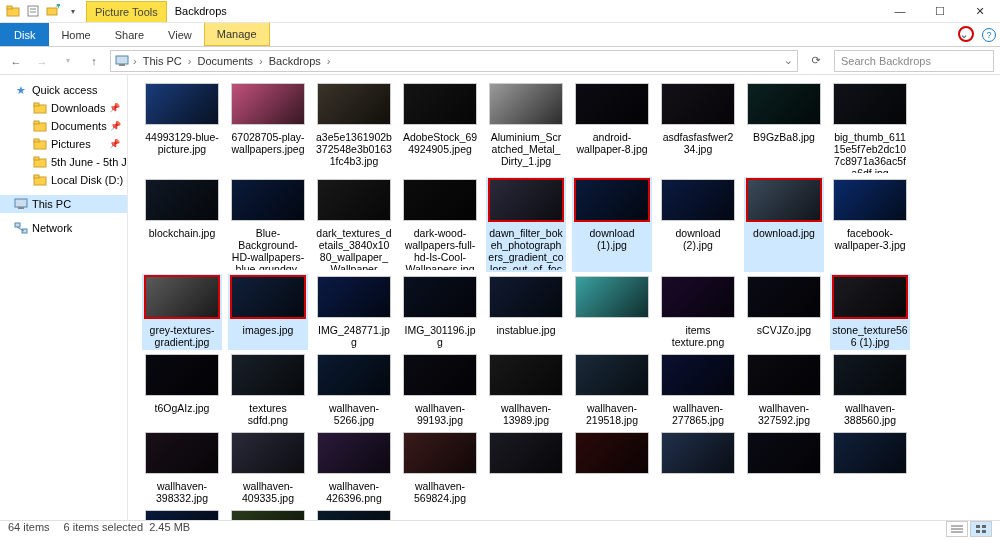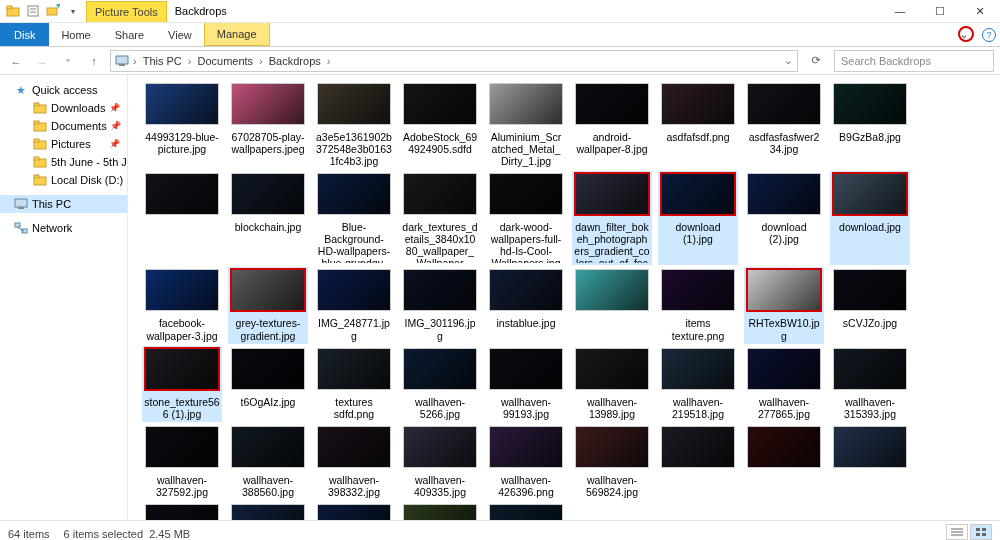--- a/index.html
+++ b/index.html
@@ -44,21 +44,21 @@
 
 .content { flex:1; overflow:auto; padding: 6px 6px 6px 14px; }
 .grid { display:flex; flex-wrap:wrap; gap: 2px 6px; align-content:flex-start;}
 .tile { width: 80px; display:flex; flex-direction:column; align-items:center; padding: 2px; }
 .tile .thumb { width: 74px; height: 42px; background:#1a2a44; border:1px solid #ccc; }
 .tile .lbl { font-size: 10.5px; line-height: 1.15; text-align:center; max-height: 4.6em; overflow:hidden; word-break:break-word; padding-top:6px;}
 .tile.sel { background:#cde8ff; }
 .tile.sel .thumb { border:1px solid #d40000; box-shadow: 0 0 0 1px #d40000;}
 .tile.sel .lbl { color:#000; }
 
-.statusbar { height:20px; border-top:1px solid #e0e0e0; display:flex; align-items:flex-end; padding:0 8px; gap:14px; color:#444; font-size:11px;}
+.statusbar { height:20px; border-top:1px solid #e0e0e0; display:flex; align-items:flex-start; padding:0 8px; gap:14px; color:#444; font-size:11px;}
 .statusbar .right { margin-left:auto; display:flex; gap:2px;}
 .statusbar .viewbtn { width:22px;height:16px;border:1px solid #ccc;display:flex;align-items:center;justify-content:center;}
 
 svg { display:block; }
 </style>
 </head>
 <body>
 
 <div class="titlebar">
   <div class="qat">
@@ -225,44 +225,41 @@
         <div class="tile">
           <div class="thumb" style="background: linear-gradient(135deg, rgb(192, 80, 122), rgb(0, 0, 0) 140%);"></div>
           <div class="lbl">67028705-play-wallpapers.jpeg</div>
         </div>
         <div class="tile">
           <div class="thumb" style="background: linear-gradient(135deg, rgb(58, 51, 40), rgb(0, 0, 0) 140%);"></div>
           <div class="lbl">a3e5e1361902b372548e3b01631fc4b3.jpg</div>
         </div>
         <div class="tile">
           <div class="thumb" style="background: linear-gradient(135deg, rgb(20, 20, 20), rgb(0, 0, 0) 140%);"></div>
-          <div class="lbl">AdobeStock_694924905.sdfd</div>
+          <div class="lbl">AdobeStock_694924905.jpeg</div>
         </div>
         <div class="tile">
           <div class="thumb" style="background: linear-gradient(135deg, rgb(154, 154, 154), rgb(0, 0, 0) 140%);"></div>
           <div class="lbl">Aluminium_Scratched_Metal_Dirty_1.jpg</div>
         </div>
         <div class="tile">
           <div class="thumb" style="background: linear-gradient(135deg, rgb(11, 11, 18), rgb(0, 0, 0) 140%);"></div>
           <div class="lbl">android-wallpaper-8.jpg</div>
         </div>
         <div class="tile">
-          <div class="thumb" style="background: linear-gradient(135deg, rgb(43, 28, 34), rgb(0, 0, 0) 140%);"></div>
-          <div class="lbl">asdfafsdf.png</div>
-        </div>
-        <div class="tile">
           <div class="thumb" style="background: linear-gradient(135deg, rgb(20, 16, 24), rgb(0, 0, 0) 140%);"></div>
           <div class="lbl">asdfasfasfwer234.jpg</div>
         </div>
         <div class="tile">
           <div class="thumb" style="background: linear-gradient(135deg, rgb(10, 32, 32), rgb(0, 0, 0) 140%);"></div>
           <div class="lbl">B9GzBa8.jpg</div>
         </div>
         <div class="tile">
           <div class="thumb" style="background: linear-gradient(135deg, rgb(16, 18, 24), rgb(0, 0, 0) 140%);"></div>
+          <div class="lbl">big_thumb_61115e5f7eb2dc107c8971a36ac5fa6df.jpg</div>
         </div>
         <div class="tile">
           <div class="thumb" style="background: linear-gradient(135deg, rgb(16, 24, 36), rgb(0, 0, 0) 140%);"></div>
           <div class="lbl">blockchain.jpg</div>
         </div>
         <div class="tile">
           <div class="thumb" style="background: linear-gradient(135deg, rgb(10, 26, 58), rgb(0, 0, 0) 140%);"></div>
           <div class="lbl">Blue-Background-HD-wallpapers-blue-grundgy-background-1024...</div>
         </div>
         <div class="tile">
@@ -290,43 +287,43 @@
           <div class="lbl">download.jpg</div>
         </div>
         <div class="tile">
           <div class="thumb" style="background: linear-gradient(135deg, rgb(10, 42, 106), rgb(0, 0, 0) 140%);"></div>
           <div class="lbl">facebook-wallpaper-3.jpg</div>
         </div>
         <div class="tile sel">
           <div class="thumb" style="background: linear-gradient(135deg, rgb(90, 90, 90), rgb(0, 0, 0) 140%);"></div>
           <div class="lbl">grey-textures-gradient.jpg</div>
         </div>
+        <div class="tile sel">
+          <div class="thumb" style="background: linear-gradient(135deg, rgb(16, 32, 58), rgb(0, 0, 0) 140%);"></div>
+          <div class="lbl">images.jpg</div>
+        </div>
         <div class="tile">
           <div class="thumb" style="background: linear-gradient(135deg, rgb(10, 26, 68), rgb(0, 0, 0) 140%);"></div>
           <div class="lbl">IMG_248771.jpg</div>
         </div>
         <div class="tile">
           <div class="thumb" style="background: linear-gradient(135deg, rgb(10, 16, 32), rgb(0, 0, 0) 140%);"></div>
           <div class="lbl">IMG_301196.jpg</div>
         </div>
         <div class="tile">
           <div class="thumb" style="background: linear-gradient(135deg, rgb(16, 26, 48), rgb(0, 0, 0) 140%);"></div>
           <div class="lbl">instablue.jpg</div>
         </div>
         <div class="tile">
           <div class="thumb" style="background: linear-gradient(135deg, rgb(58, 160, 160), rgb(0, 0, 0) 140%);"></div>
         </div>
         <div class="tile">
           <div class="thumb" style="background: linear-gradient(135deg, rgb(26, 10, 42), rgb(0, 0, 0) 140%);"></div>
           <div class="lbl">items texture.png</div>
         </div>
-        <div class="tile sel">
-          <div class="thumb" style="background: linear-gradient(135deg, rgb(200, 200, 200), rgb(0, 0, 0) 140%);"></div>
-          <div class="lbl">RHTexBW10.jpg</div>
-        </div>
         <div class="tile">
           <div class="thumb" style="background: linear-gradient(135deg, rgb(10, 10, 20), rgb(0, 0, 0) 140%);"></div>
           <div class="lbl">sCVJZo.jpg</div>
         </div>
         <div class="tile sel">
           <div class="thumb" style="background: linear-gradient(135deg, rgb(26, 26, 32), rgb(0, 0, 0) 140%);"></div>
           <div class="lbl">stone_texture566 (1).jpg</div>
         </div>
         <div class="tile">
           <div class="thumb" style="background: linear-gradient(135deg, rgb(8, 8, 16), rgb(0, 0, 0) 140%);"></div>
@@ -348,24 +345,20 @@
           <div class="thumb" style="background: linear-gradient(135deg, rgb(24, 24, 24), rgb(0, 0, 0) 140%);"></div>
           <div class="lbl">wallhaven-13989.jpg</div>
         </div>
         <div class="tile">
           <div class="thumb" style="background: linear-gradient(135deg, rgb(26, 42, 58), rgb(0, 0, 0) 140%);"></div>
           <div class="lbl">wallhaven-219518.jpg</div>
         </div>
         <div class="tile">
           <div class="thumb" style="background: linear-gradient(135deg, rgb(10, 16, 48), rgb(0, 0, 0) 140%);"></div>
           <div class="lbl">wallhaven-277865.jpg</div>
-        </div>
-        <div class="tile">
-          <div class="thumb" style="background: linear-gradient(135deg, rgb(16, 24, 32), rgb(0, 0, 0) 140%);"></div>
-          <div class="lbl">wallhaven-315393.jpg</div>
         </div>
         <div class="tile">
           <div class="thumb" style="background: linear-gradient(135deg, rgb(10, 10, 16), rgb(0, 0, 0) 140%);"></div>
           <div class="lbl">wallhaven-327592.jpg</div>
         </div>
         <div class="tile">
           <div class="thumb" style="background: linear-gradient(135deg, rgb(16, 24, 32), rgb(0, 0, 0) 140%);"></div>
           <div class="lbl">wallhaven-388560.jpg</div>
         </div>
         <div class="tile">

